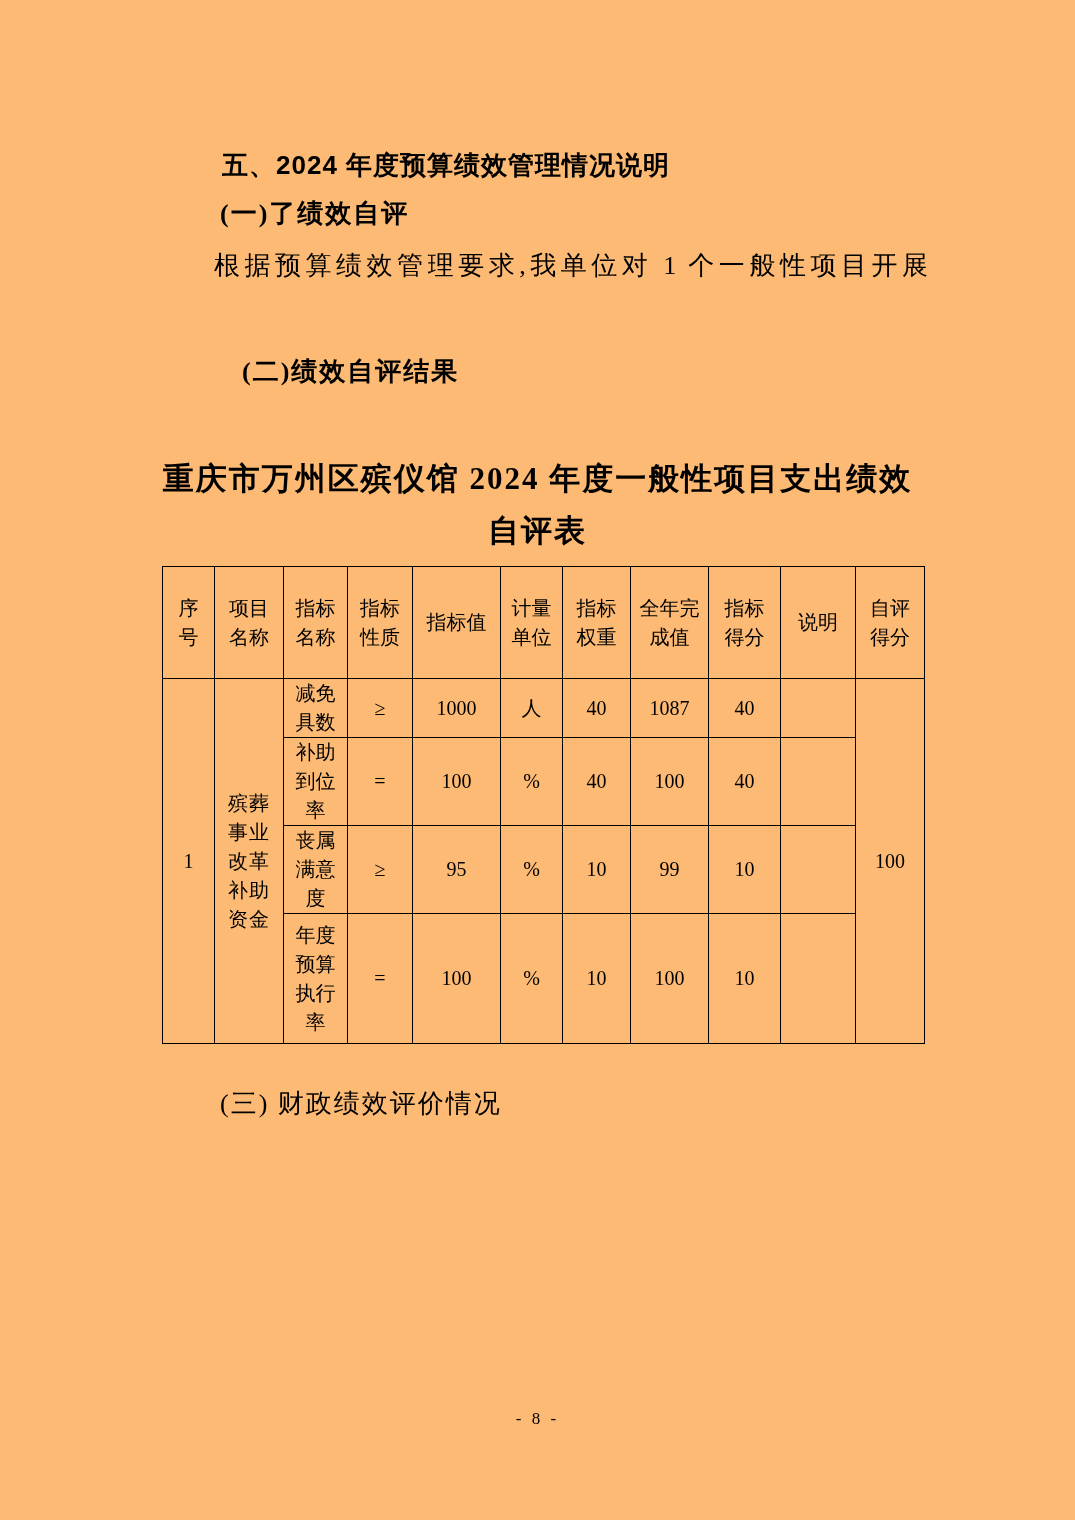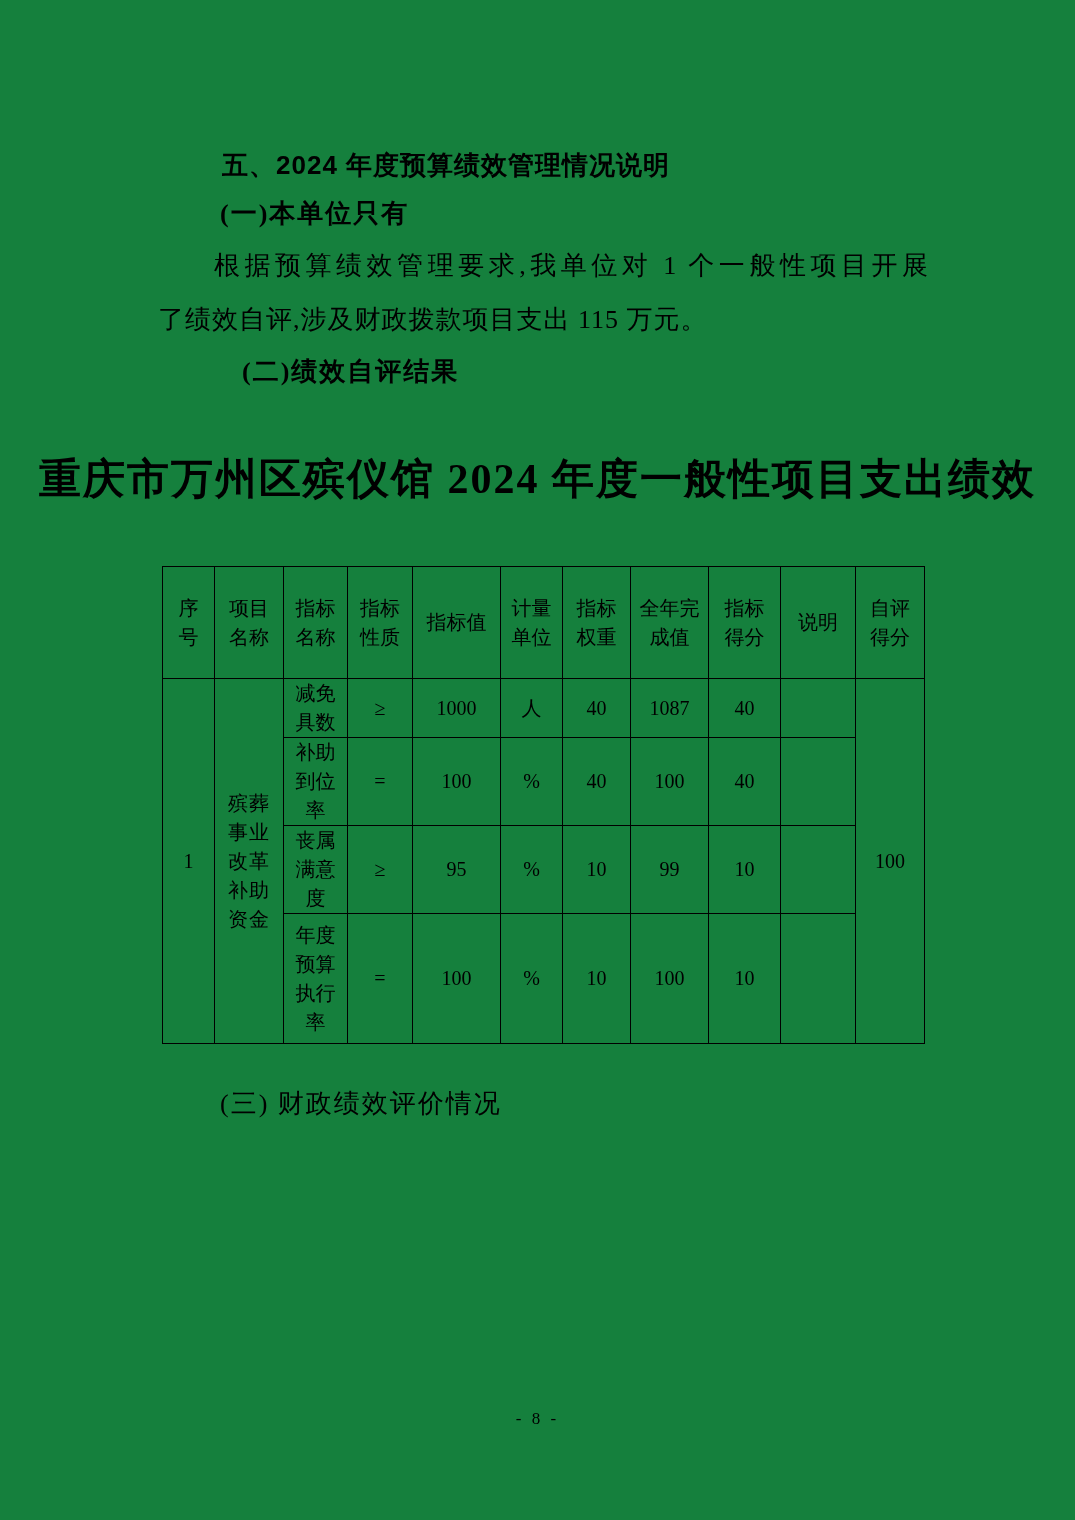--- a/index.html
+++ b/index.html
@@ -2,40 +2,40 @@
 <html><head>
 <meta charset="utf-8">
 <style>
   * { margin:0; padding:0; box-sizing:border-box; }
   html,body { background:#ffffff; }
   body {
     width:1075px; height:1520px; position:relative;
     font-family:"Liberation Serif","DejaVu Serif",serif;
     color:#000;
   }
-  .page { position:absolute; left:0; top:0; width:1075px; height:1520px; background:#15803d; overflow:hidden; }
+  .page { position:absolute; left:0; top:0; width:1075px; height:1520px; background:#fdba74; overflow:hidden; }
   .abs { position:absolute; white-space:nowrap; }
   .sans { font-family:"Liberation Sans","DejaVu Sans",sans-serif; }
   .serif { font-family:"Liberation Serif","DejaVu Serif",serif; }
 
   .heading-main { font-size:26px; font-weight:bold; line-height:34px; letter-spacing:1px; }
   .heading-kai-bold { font-size:26px; font-weight:bold; line-height:34px; letter-spacing:2px; }
   .heading-kai { font-size:26px; font-weight:normal; line-height:34px; letter-spacing:2px; }
   .body-line { font-size:26px; line-height:34px; letter-spacing:1px; }
 
   .para-justified {
     white-space:normal;
     width:715px;
     text-align:justify;
     text-align-last:justify;
   }
 
   .table-title {
     left:0; width:1075px; text-align:center;
-    font-size:42px; font-weight:bold; line-height:42px; letter-spacing:2px;
+    font-size:31px; font-weight:bold; line-height:42px; letter-spacing:2px;
   }
 
   table.selfeval {
     position:absolute; left:162px; top:566px;
     border-collapse:collapse; table-layout:fixed;
     width:762px;
   }
   table.selfeval td {
     border:1.5px solid #000;
     text-align:center; vertical-align:middle;
@@ -54,30 +54,30 @@
     font-size:17px; line-height:22px; letter-spacing:3px;
   }
 </style>
 </head>
 <body>
 
 <div class="page">
 
   <div class="abs sans heading-main" style="top:148px; left:222px;">五、2024 年度预算绩效管理情况说明</div>
 
-  <div class="abs serif heading-kai-bold" style="top:197px; left:220px;">(一)本单位只有</div>
+  <div class="abs serif heading-kai-bold" style="top:197px; left:220px;">(一)了绩效自评</div>
 
   <div class="abs serif body-line para-justified" style="top:249px; left:214px;">根据预算绩效管理要求,我单位对 1 个一般性项目开展</div>
 
-  <div class="abs serif body-line" style="top:303px; left:158px;">了绩效自评,涉及财政拨款项目支出 115 万元。</div>
 
   <div class="abs serif heading-kai-bold" style="top:355px; left:220px;margin-left:22px;">(二)绩效自评结果</div>
 
   <div class="abs serif table-title" style="top:458px;">重庆市万州区殡仪馆 2024 年度一般性项目支出绩效</div>
 
+  <div class="abs serif table-title" style="top:510px;">自评表</div>
 
   <table class="selfeval">
     <colgroup>
       <col style="width:52px">
         <col style="width:69px">
         <col style="width:64px">
         <col style="width:65px">
       <col style="width:88px">
         <col style="width:62px">
         <col style="width:68px">

